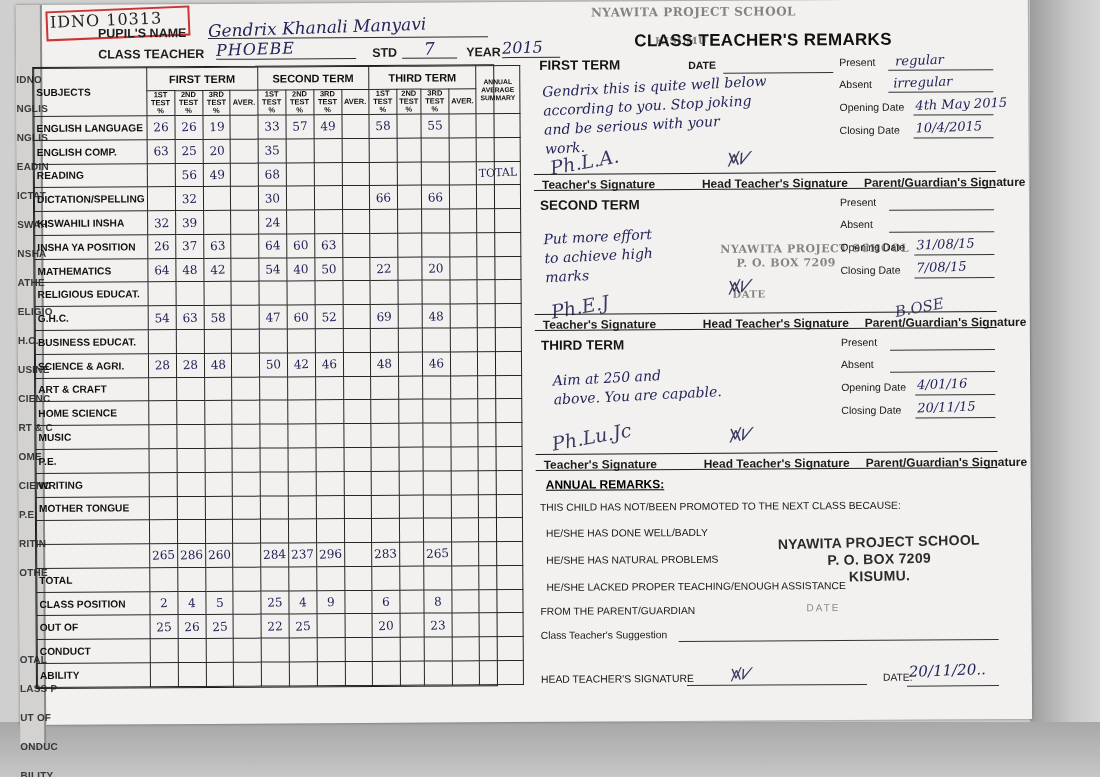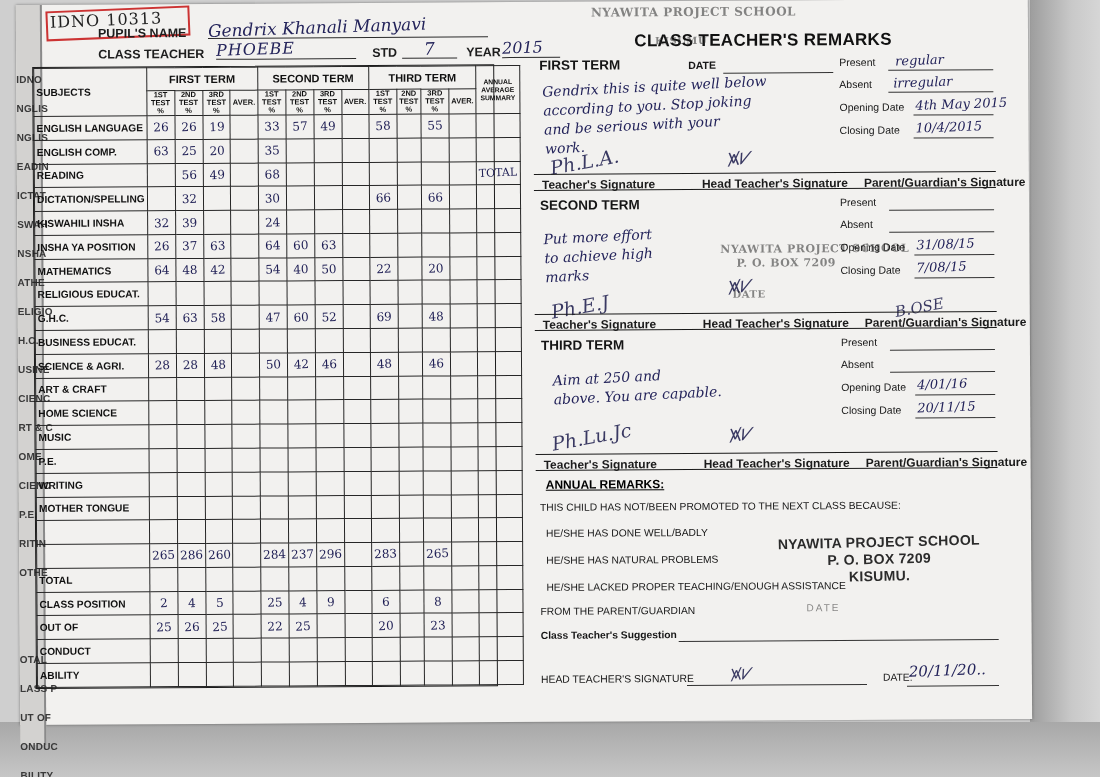--- a/index.html
+++ b/index.html
@@ -868,21 +868,21 @@
       <div class="sig-row" style="left:360px;top:452px;">Parent/Guardian's Signature</div>
       <div class="hline" style="left:30px;top:464px;width:462px;"></div>
 
       <div style="position:absolute;left:40px;top:472px;font-size:12px;font-weight:bold;text-decoration:underline;">ANNUAL REMARKS:</div>
 
       <div class="annual" style="left:34px;top:496px;">THIS CHILD HAS NOT/BEEN PROMOTED TO THE NEXT CLASS BECAUSE:</div>
       <div class="annual" style="left:40px;top:522px;">HE/SHE HAS DONE WELL/BADLY</div>
       <div class="annual" style="left:40px;top:549px;">HE/SHE HAS NATURAL PROBLEMS</div>
       <div class="annual" style="left:40px;top:576px;">HE/SHE LACKED PROPER TEACHING/ENOUGH ASSISTANCE</div>
       <div class="annual" style="left:34px;top:600px;text-align:right;">FROM THE PARENT/GUARDIAN</div>
-      <div class="annual" style="left:34px;top:624px;font-weight:bold;">Class Teacher's Suggestion</div>
+      <div class="annual" style="left:34px;top:624px;">Class Teacher's Suggestion</div>
       <div class="fieldline" style="left:172px;top:636px;width:320px;"></div>
 
       <div class="fieldlbl" style="left:300px;top:598px;opacity:.5;font-size:10px;letter-spacing:2px;">DATE</div>
 
       <div class="stamp" style="left:258px;top:530px;width:230px;">
         <div>NYAWITA PROJECT SCHOOL</div>
         <div>P. O. BOX 7209</div>
         <div>KISUMU.</div>
       </div>
 

